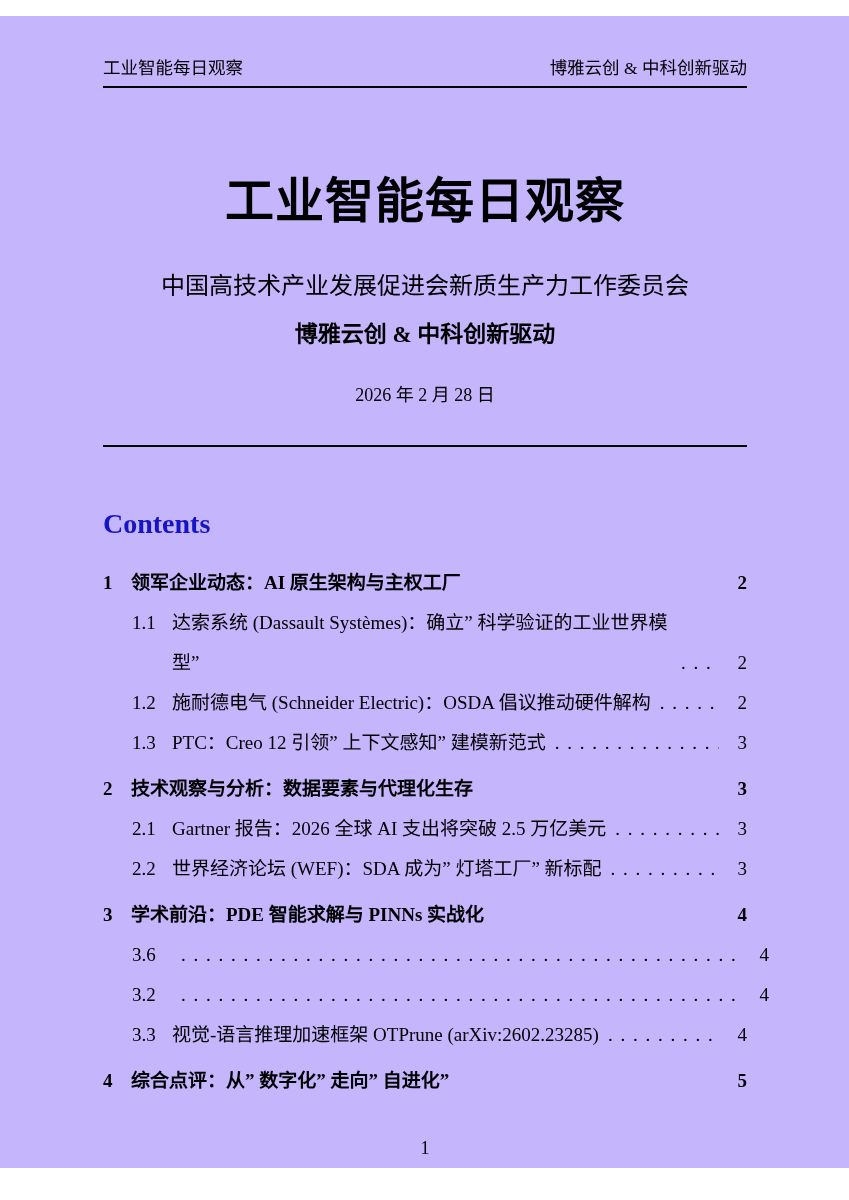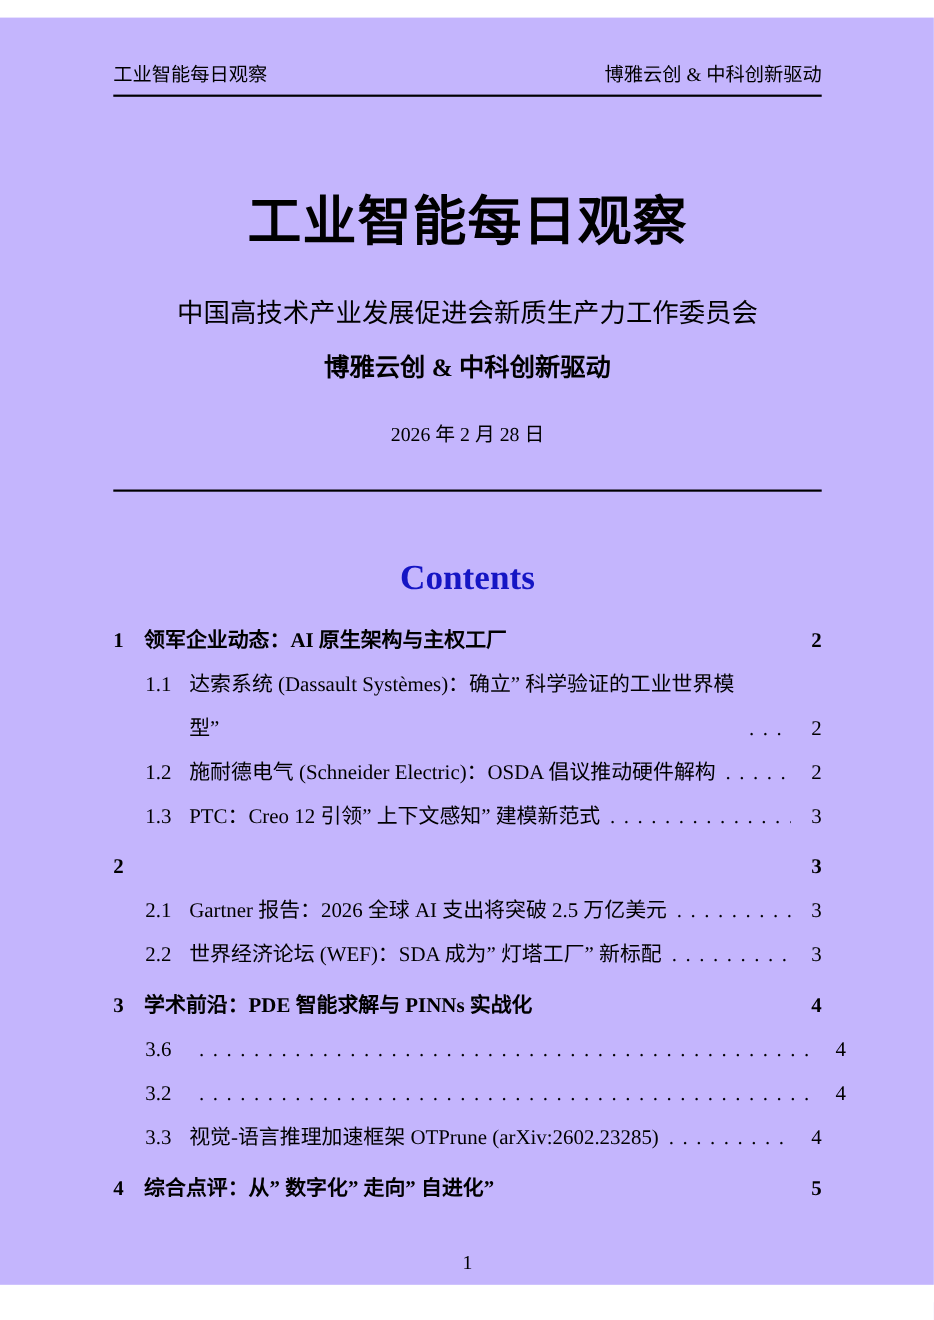--- a/index.html
+++ b/index.html
@@ -57,25 +57,24 @@
   }
   .title-rule {
     margin-top: 39px;
     border: none;
     border-top: 2px solid #000000;
     height: 0;
   }
   
   .contents-heading {
     margin: 62px 0 0 0;
-    font-size: 32px;
+    font-size: 28px;
     line-height: 30px;
     font-weight: bold;
     color: var(--heading-blue, #1515c4);
-    text-align: center;
   }
   .toc { margin-top: 24px; }
   .toc-entry {
     display: grid;
     grid-template-columns: var(--numw, 28px) minmax(0, auto) minmax(6px, 1fr) auto;
     font-size: 19px;
     line-height: 40px;
     cursor: pointer;
     text-decoration: none;
     color: inherit;
@@ -159,20 +158,21 @@
     <span class="toc-page">2</span>
   </a>
       <a class="toc-entry lvl2">
     <span class="toc-num">1.3</span>
     <span class="toc-title">PTC：Creo 12 引领” 上下文感知” 建模新范式</span>
     <span class="toc-leader"></span>
     <span class="toc-page">3</span>
   </a>
       <a class="toc-entry lvl1">
     <span class="toc-num">2</span>
+    <span class="toc-title">技术观察与分析：数据要素与代理化生存</span>
     <span class="toc-leader"></span>
     <span class="toc-page">3</span>
   </a>
       <a class="toc-entry lvl2">
     <span class="toc-num">2.1</span>
     <span class="toc-title">Gartner 报告：2026 全球 AI 支出将突破 2.5 万亿美元</span>
     <span class="toc-leader"></span>
     <span class="toc-page">3</span>
   </a>
       <a class="toc-entry lvl2">

